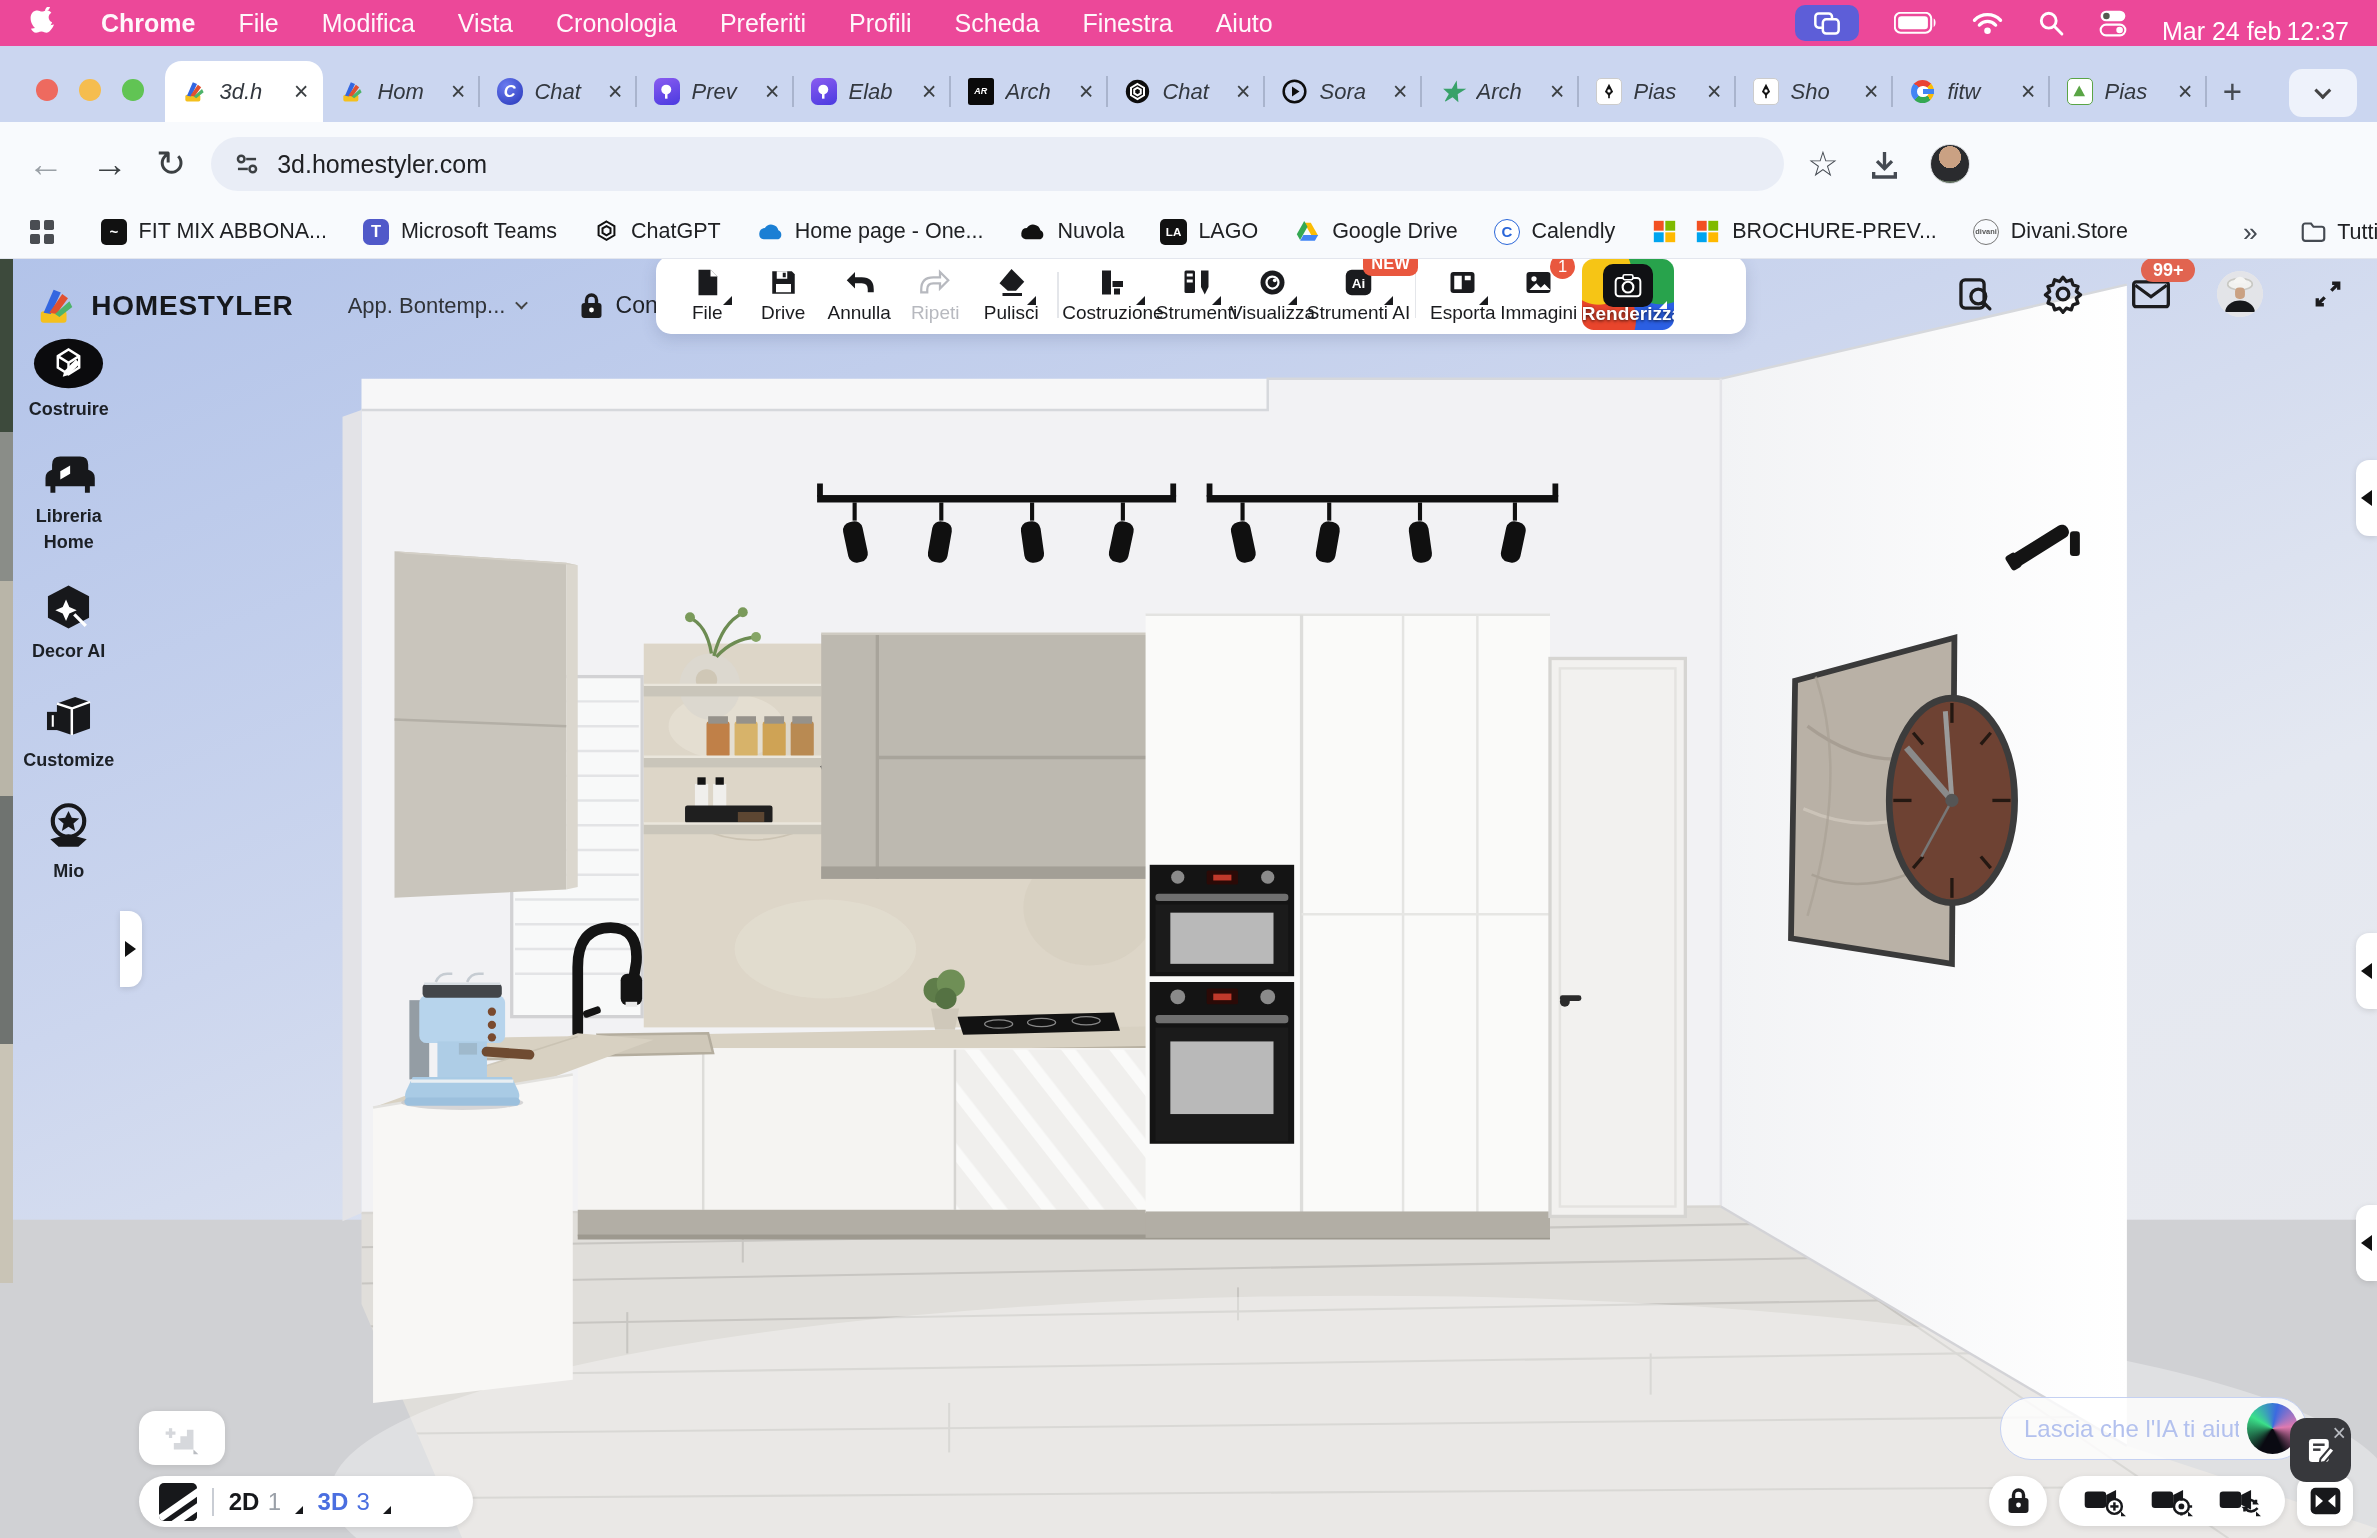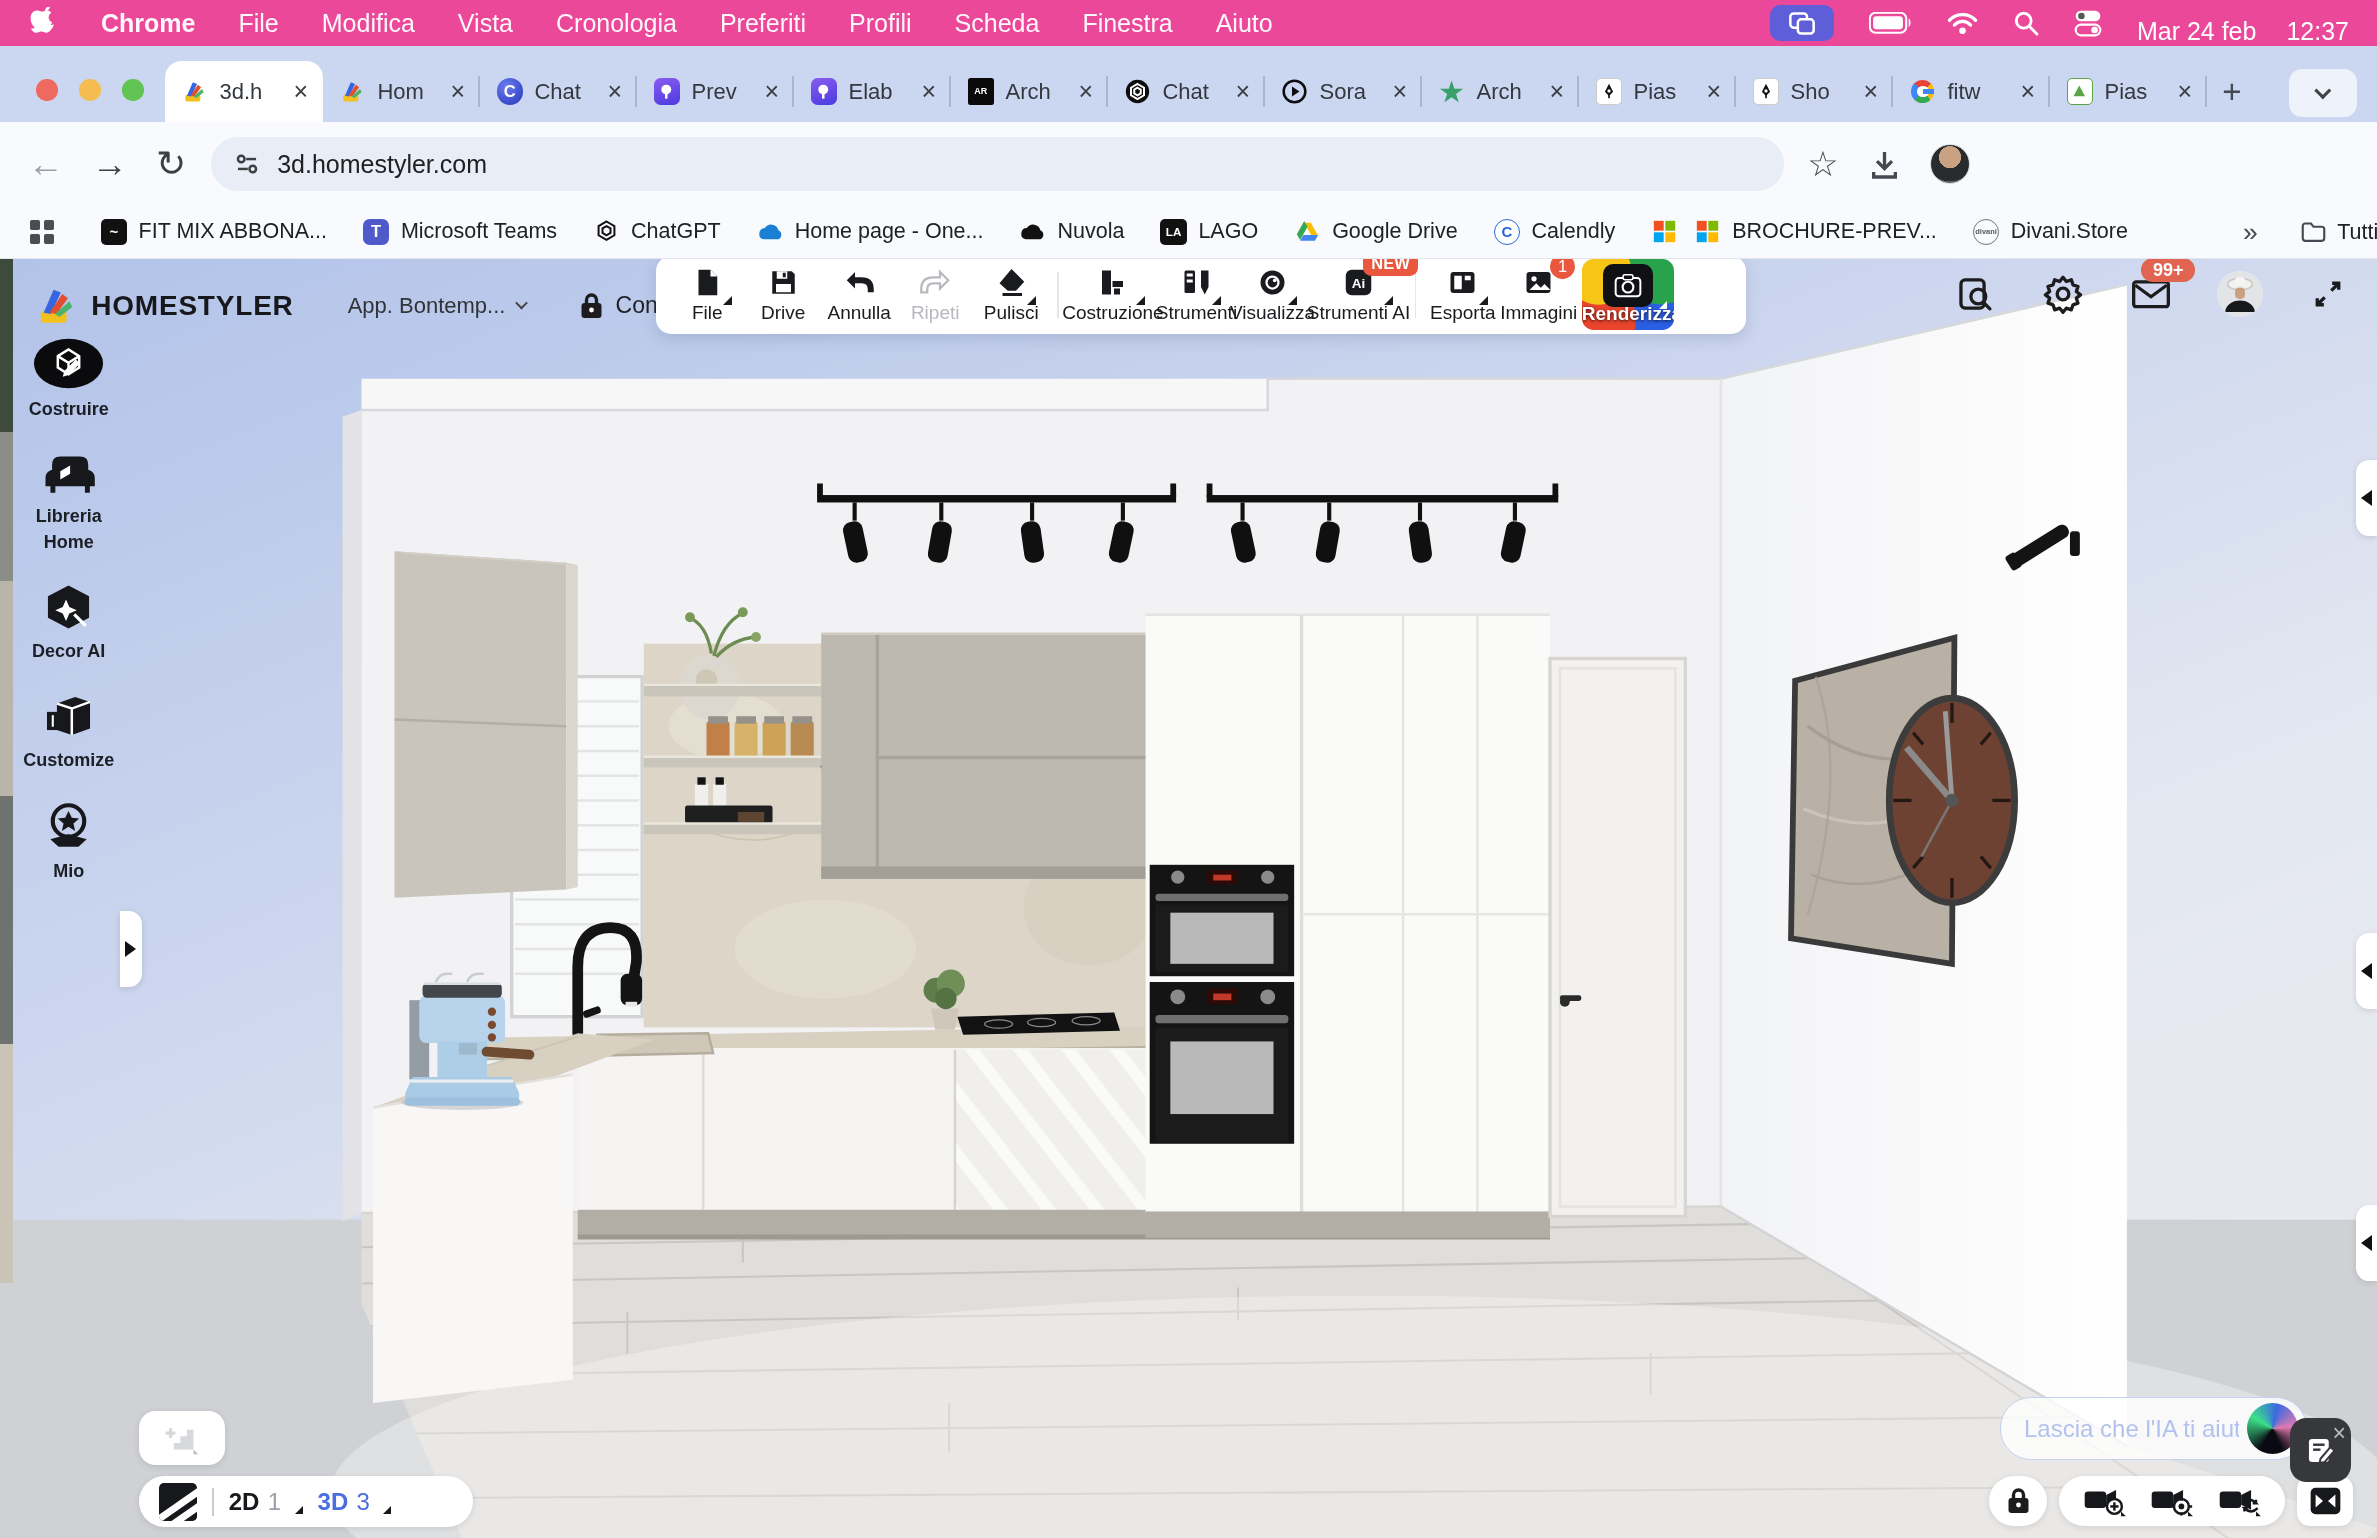--- a/index.html
+++ b/index.html
@@ -7,24 +7,24 @@
   body { font-family:"Liberation Sans", sans-serif; position:relative; background:#e8eaf0; }
 
   
   .menubar { position:absolute; left:0; top:0; width:2377px; height:46px; background:#ec4899;
     display:flex; align-items:center; color:#fff; font-size:25px; z-index:50; }
   .mb-left { display:flex; align-items:center; gap:43px; padding-left:30px; }
   .mb-item { color:#fff; opacity:.96; white-space:nowrap; }
   .mb-app { font-weight:bold; }
   .mb-right { margin-left:auto; display:flex; align-items:center; gap:35px; padding-right:28px; }
   .mirror-btn { background:#5d5ed8; border-radius:10px; width:64px; height:36px; display:flex; align-items:center; justify-content:center; }
-  .clock { display:flex; gap:30px; font-size:25px;margin-top:16px; }
+  .clock { display:flex; gap:5px; font-size:25px;margin-top:16px; }
 
   
-  .tabstrip { position:absolute; left:0; top:46px; width:2377px; height:76px; background:#cbd6f0; z-index:50; }
+  .tabstrip { position:absolute; left:0; top:46px; width:2377px; height:76px; background:#cbd6f0; z-index:50;font-style:italic; }
   .traffic { position:absolute; left:36px; top:33px; display:flex; gap:21.5px; }
   .traffic span { width:21.5px; height:21.5px; border-radius:50%; display:block; }
   .t-red{background:#ee6a5f;} .t-yel{background:#f5bd4f;} .t-grn{background:#61c454;}
   .tabs { position:absolute; left:165px; top:15px; display:flex; height:61px; align-items:stretch; }
   .tab { position:relative; display:flex; align-items:center; gap:11.6px; padding:0 15px 0 16.5px; width:157px; font-size:22px; color:#33383f; }
   .tab .title { flex:1; overflow:hidden; white-space:nowrap; }
   .tab .close { font-size:25px; color:#3c4043; }
   .tab.active { background:#fff; border-radius:16.5px 16.5px 0 0; width:158px; }
   .tab:not(.active)::after { content:""; position:absolute; right:0; top:15px; bottom:15px; width:1.7px; background:#a9b4cd; }
   .fav { width:26.4px; height:26.4px; flex:0 0 26.4px; display:flex; align-items:center; justify-content:center; border-radius:5px; font-weight:bold; }

